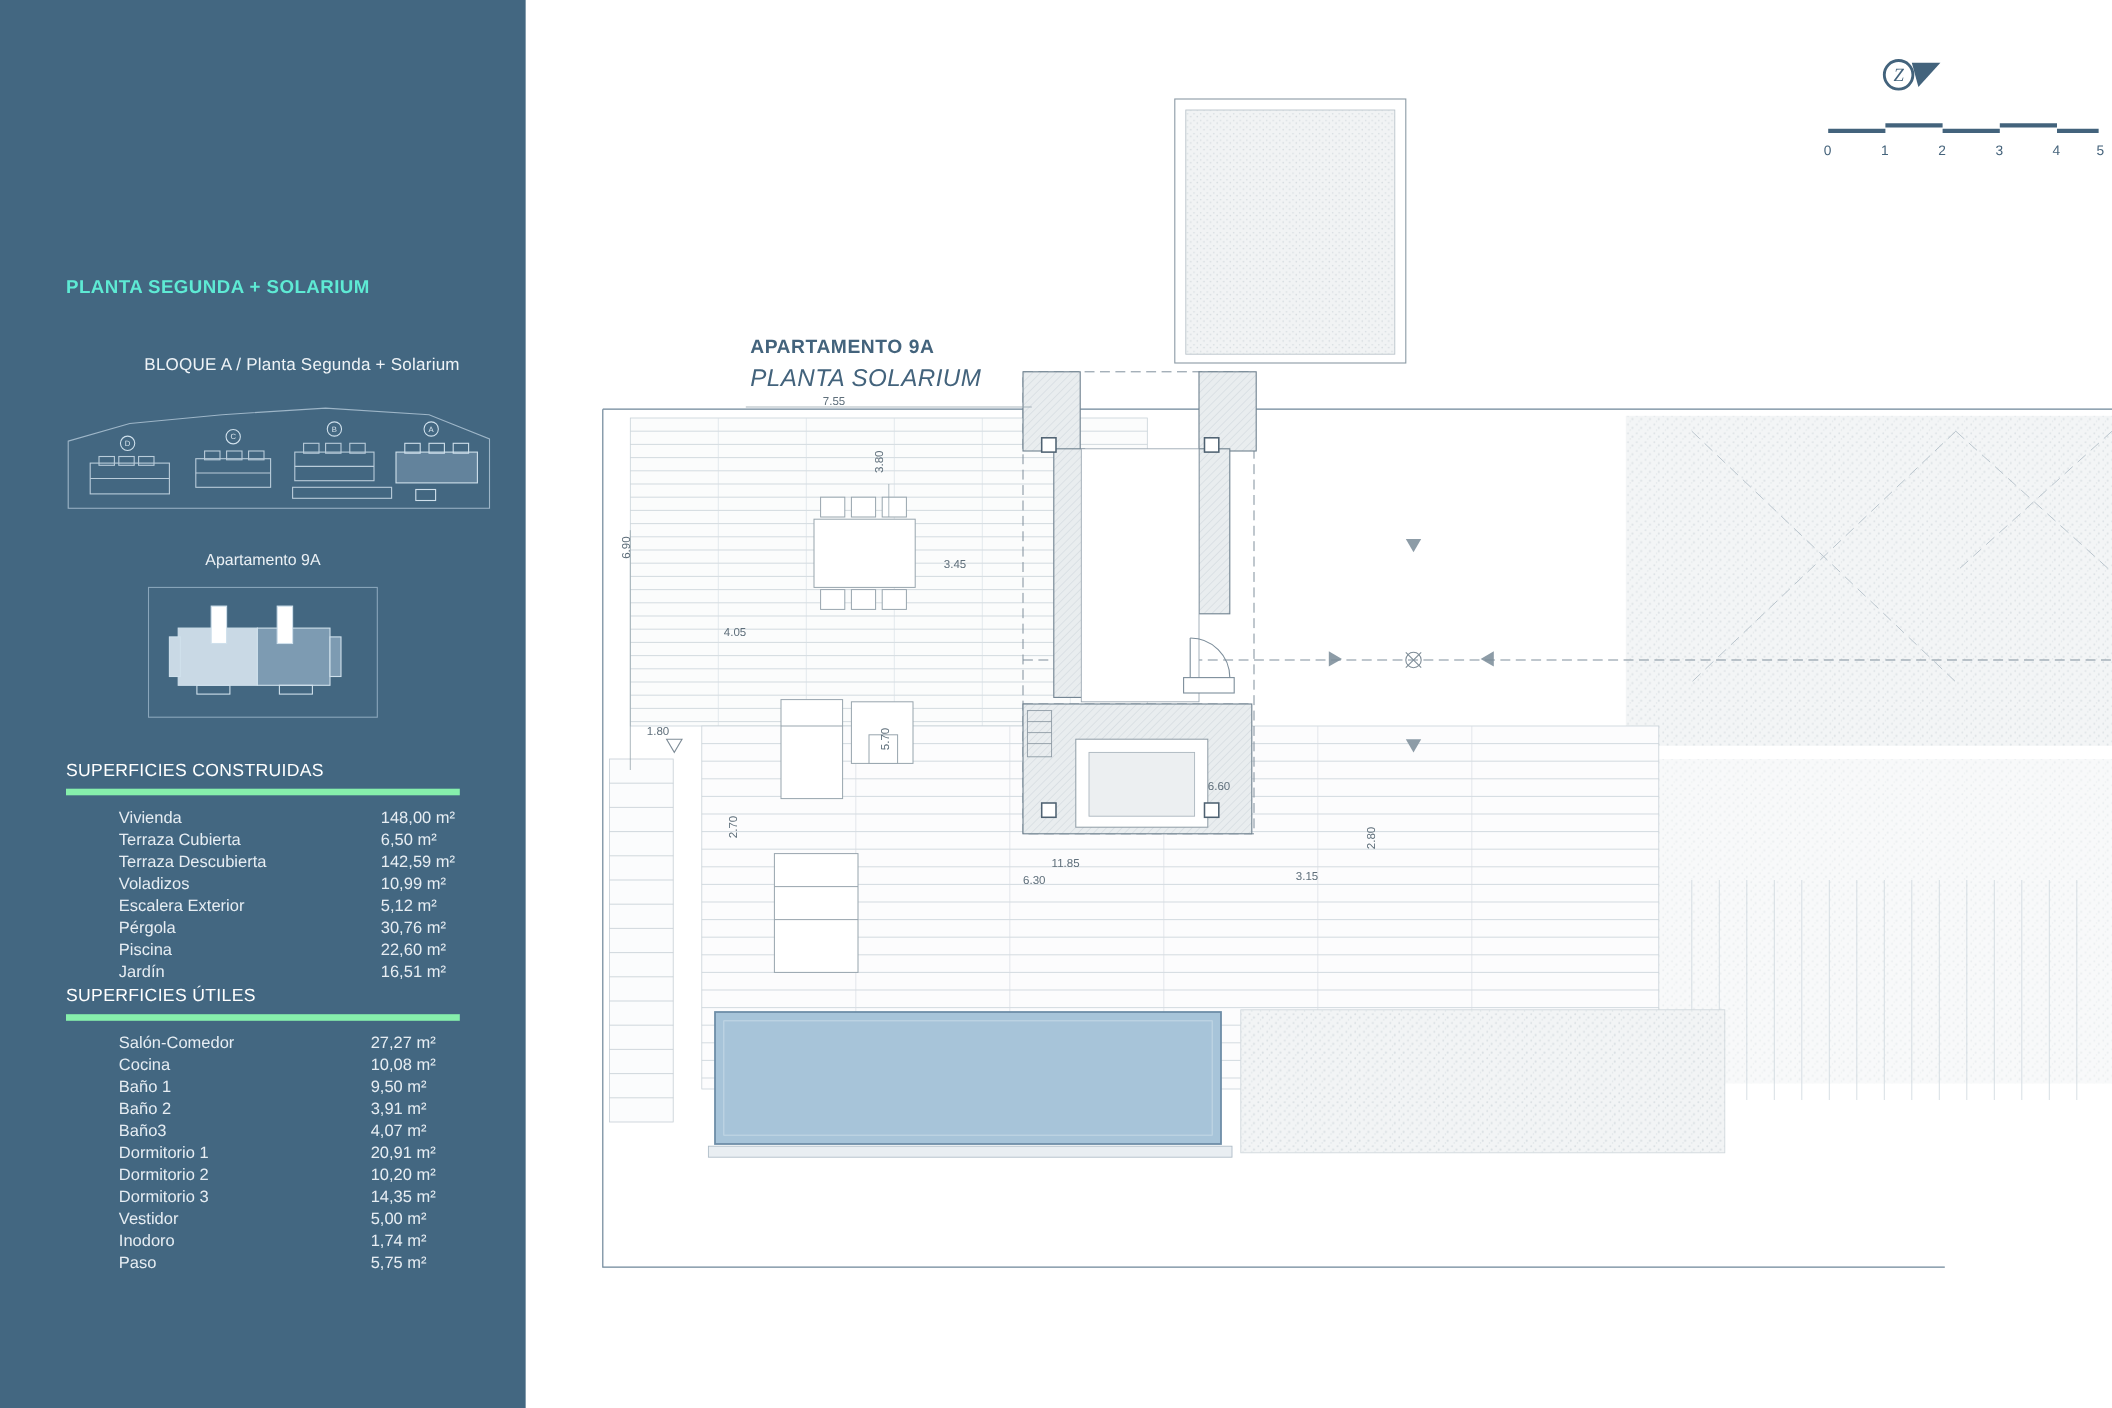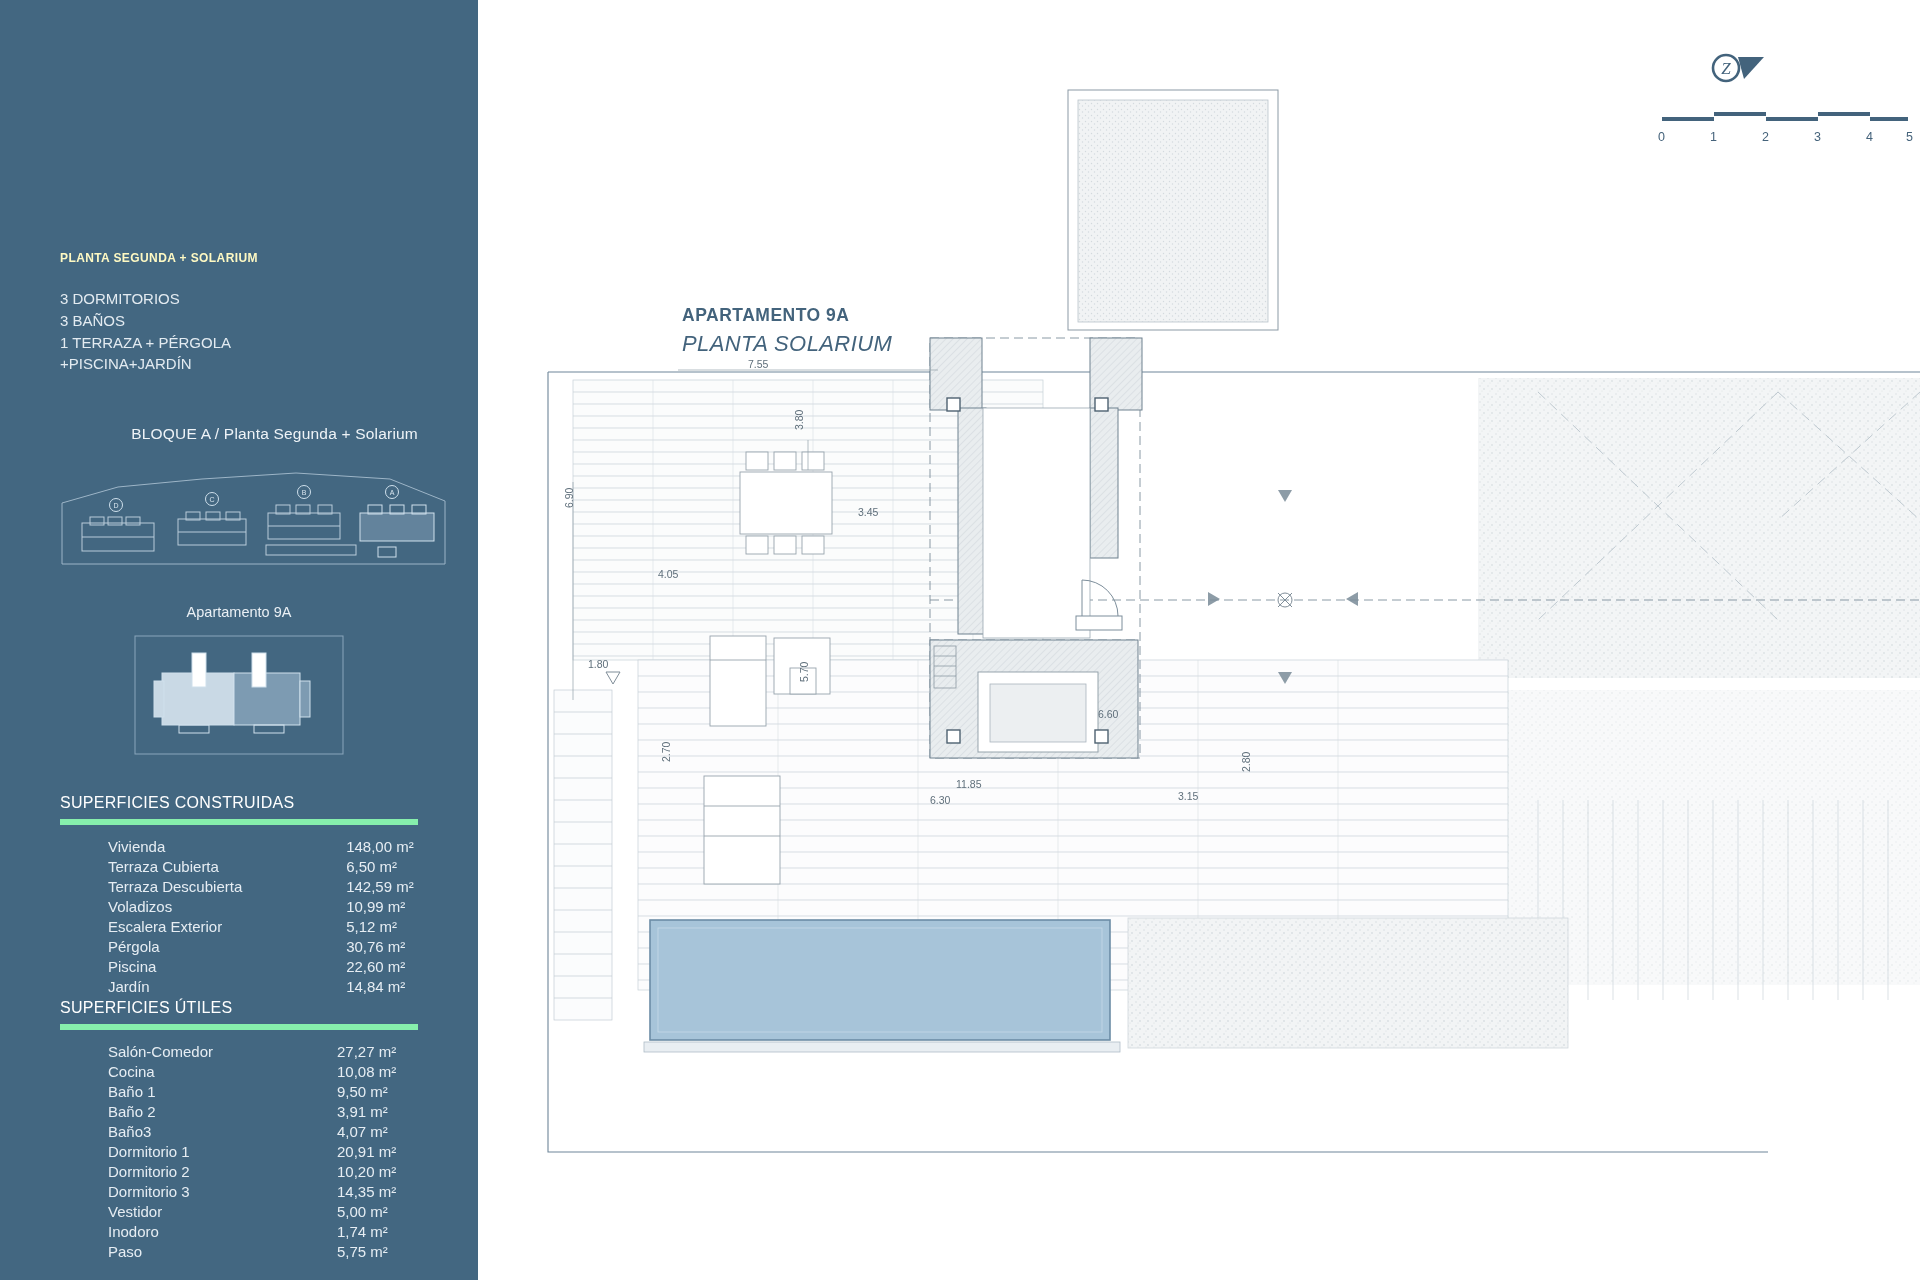--- a/index.html
+++ b/index.html
@@ -15,25 +15,25 @@
   #sidebar {
     position:absolute; left:0; top:0;
     width:478px; height:1280px;
     background:#436781;
     color:#e8eef3;
   }
   #sidebar-inner { padding:0 60px; }
 
   .plan-title {
     margin-top:250px;
-    font-size:12px;
+    font-size:17px;
     font-weight:bold;
     letter-spacing:.4px;
     line-height:1.35;
-    color:#fef9c3;
+    color:#5eead4;
   }
   .plan-specs {
     margin-top:22px;
     font-size:15px;
     line-height:1.45;
     color:#e3ebf1;
   }
   .block-label {
     margin-top:50px;
     font-size:15.5px;
@@ -114,26 +114,20 @@
   #plan-svg { position:absolute; left:0; top:0; }
 </style>
 </head>
 <body>
 
 <div id="sidebar">
   <div id="sidebar-inner">
 
     <div class="plan-title">PLANTA SEGUNDA + SOLARIUM</div>
 
-    <div class="plan-specs">
-      <div>3 DORMITORIOS</div>
-      <div>3 BAÑOS</div>
-      <div>1 TERRAZA + PÉRGOLA</div>
-      <div>+PISCINA+JARDÍN</div>
-    </div>
 
     <div class="block-label">BLOQUE A / Planta Segunda + Solarium</div>
 
     <div class="keyplan">
       <svg width="390" height="115" viewBox="0 0 390 115">
         <g fill="none" stroke="#9db5c7" stroke-width="1">
           <path d="M2,42 L58,26 L142,18 L236,12 L330,18 L385,40 L385,103 L2,103 Z"></path>
         </g>
 
         <g stroke="#b9ccda" fill="none" stroke-width="1">
@@ -226,21 +220,21 @@
         <tr>
             <td>Pérgola</td>
             <td class="val">30,76 m²</td>
           </tr>
         <tr>
             <td>Piscina</td>
             <td class="val">22,60 m²</td>
           </tr>
         <tr>
             <td>Jardín</td>
-            <td class="val">14,84 m²</td>
+            <td class="val">16,51 m²</td>
           </tr>
       </tbody>
     </table>
 
     <div class="sec-head tight">SUPERFICIES ÚTILES</div>
     <table class="areas">
       <tbody>
         <tr>
             <td>Salón-Comedor</td>
             <td class="val">27,27 m²</td>

